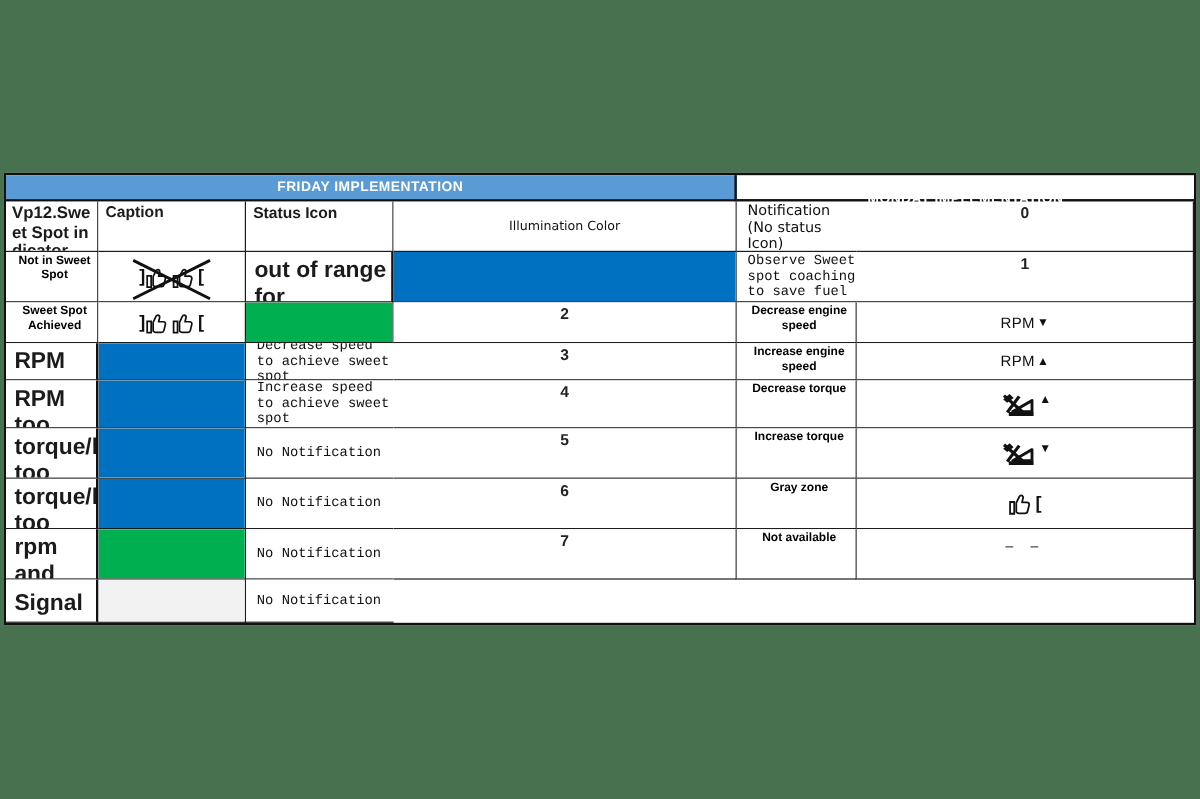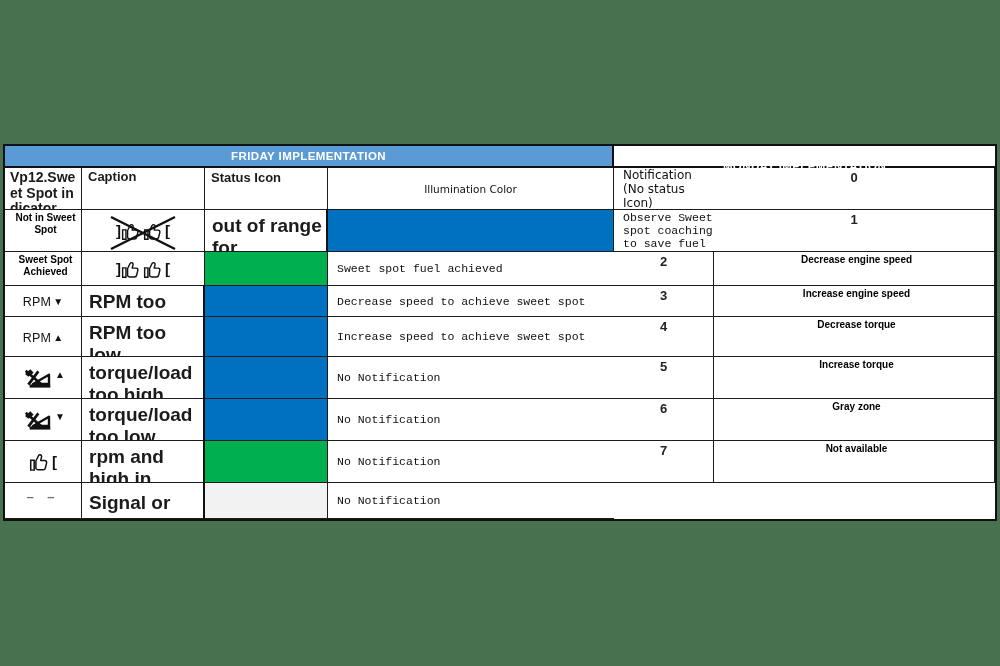--- a/index.html
+++ b/index.html
@@ -124,21 +124,20 @@
         </svg>
       <svg width="22" height="22" viewBox="0 0 20 20">
           <use href="#thumb"></use>
         </svg>
       <span class="brk">[</span>
     </div>
   </div>
   <div class="cell illum">
     <div class="swatch" style="background-color: rgb(0, 176, 80);"></div>
   </div>
-  <div class="cell note last">Sweet spot fuel achieved</div>
 
   <div class="cell ind">2</div>
   <div class="cell cap">Decrease engine speed</div>
   <div class="cell iconc">
     <span>
       <span class="rpmtxt">RPM</span><span class="tri">▼</span>
     </span>
   </div>
   <div class="cell desc secdiv">RPM too high</div>
   <div class="cell illum">

